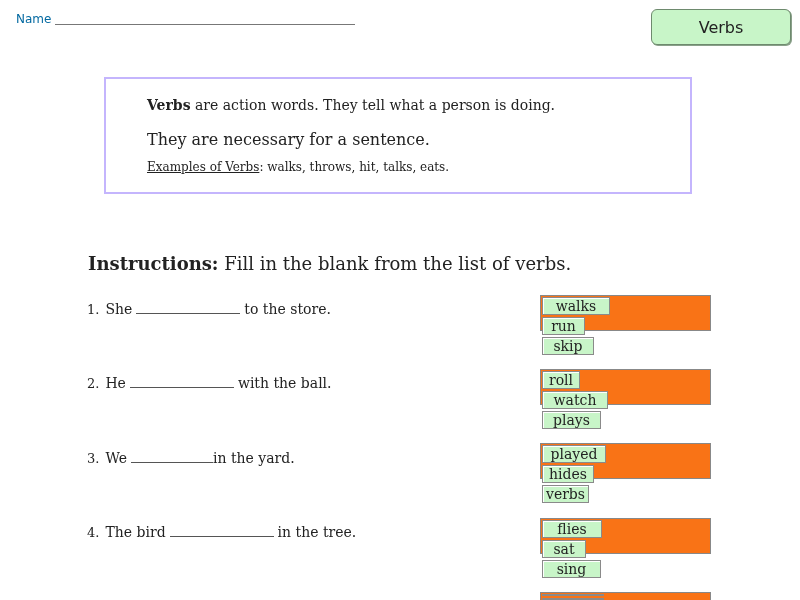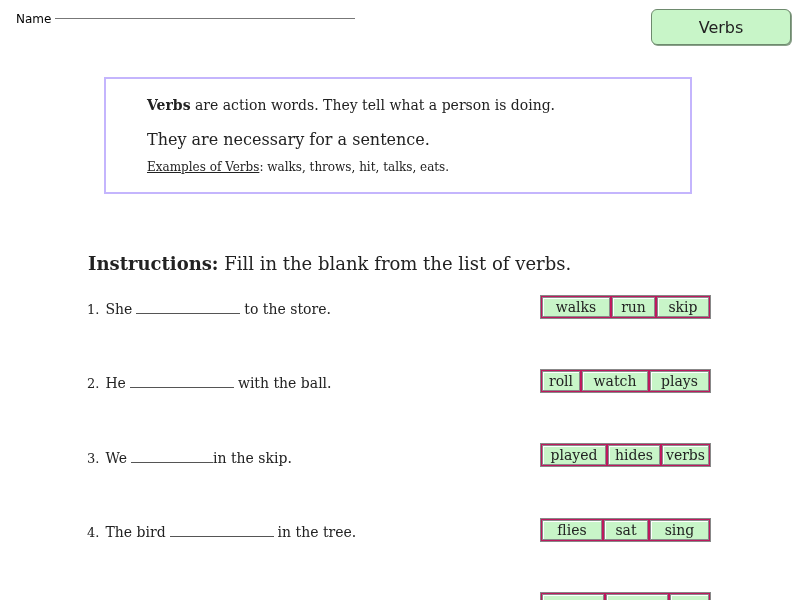--- a/index.html
+++ b/index.html
@@ -3,22 +3,22 @@
 <meta charset="utf-8">
 <style>
   html, body { margin: 0; padding: 0; }
   body {
     width: 800px; height: 600px; overflow: hidden; position: relative;
     background: #ffffff; color: #222;
     font-family: "DejaVu Serif", serif;
   }
   .name-row {
     position: absolute; left: 16px; top: 12px;
-    font-family: "DejaVu Sans", sans-serif; font-size: 12px; color: #000000;
-    display: flex; align-items: center;
+    font-family: "DejaVu Sans", sans-serif; font-size: 12px; color: #0369a1;
+    display: flex; align-items: flex-end;
   }
   .name-line {
     display: inline-block; width: 300px; height: 0;
     border-bottom: 1.5px solid #777; margin-left: 4px; margin-bottom: 1px;
   }
   .title-badge {
     position: absolute; left: 651px; top: 9px; width: 138px; height: 34px;
     background: #c8f5c8; border: 1.5px solid #6e8a6e; border-radius: 6px;
     box-shadow: 1px 1px 0 #8aa08a;
     font-family: "DejaVu Sans", sans-serif; font-size: 16px; color: #222;
@@ -38,23 +38,23 @@
   }
   .q {
     position: absolute; left: 87px; font-size: 14px; white-space: pre;
   }
   .q .num { font-size: 13px; margin-right: 6px; }
   .blank {
     display: inline-block; height: 0; border-bottom: 1px solid #555;
     vertical-align: baseline; margin: 0 4px;
   }
   .choices {
-    position: absolute; left: 540px; width: 171px; height: 24px;
-    border: 1px solid #888; background: #be185d;
-    display: flex; padding: 1px; box-sizing: border-box; gap: 2px;
+    position: absolute; left: 540px; width: 171px; height: 36px;
+    border: 1px solid #888; background: #f97316;
+    display: flex; padding: 1px; box-sizing: border-box; gap: 2px; flex-direction: column;
   }
   .choice {
     background: #c8f5c8; border: 1px solid #8a8a8a;
     box-shadow: inset 1px 1px 0 #fff;
     display: flex; align-items: center; justify-content: center;
     font-size: 14px; color: #222; box-sizing: border-box;
   }
 </style>
 </head>
 <body>
@@ -83,21 +83,21 @@
   <div class="choice" style="width:52px">skip</div>
 </div>
 
 <div class="q" style="top:375px"><span class="num">2.</span><span>He</span><span class="blank" style="width:104px"></span><span>with the ball.</span></div>
 <div class="choices" style="top:369px">
   <div class="choice" style="width:38px">roll</div>
   <div class="choice" style="width:66px">watch</div>
   <div class="choice" style="width:59px">plays</div>
 </div>
 
-<div class="q" style="top:450px"><span class="num">3.</span><span>We</span><span class="blank" style="width:82px; margin-right:0"></span><span>in the skip.</span></div>
+<div class="q" style="top:450px"><span class="num">3.</span><span>We</span><span class="blank" style="width:82px; margin-right:0"></span><span>in the yard.</span></div>
 <div class="choices" style="top:443px">
   <div class="choice" style="width:64px">played</div>
   <div class="choice" style="width:52px">hides</div>
   <div class="choice" style="width:47px">verbs</div>
 </div>
 
 <div class="q" style="top:524px"><span class="num">4.</span><span>The bird</span><span class="blank" style="width:104px"></span><span>in the tree.</span></div>
 <div class="choices" style="top:518px">
   <div class="choice" style="width:60px">flies</div>
   <div class="choice" style="width:44px">sat</div>

